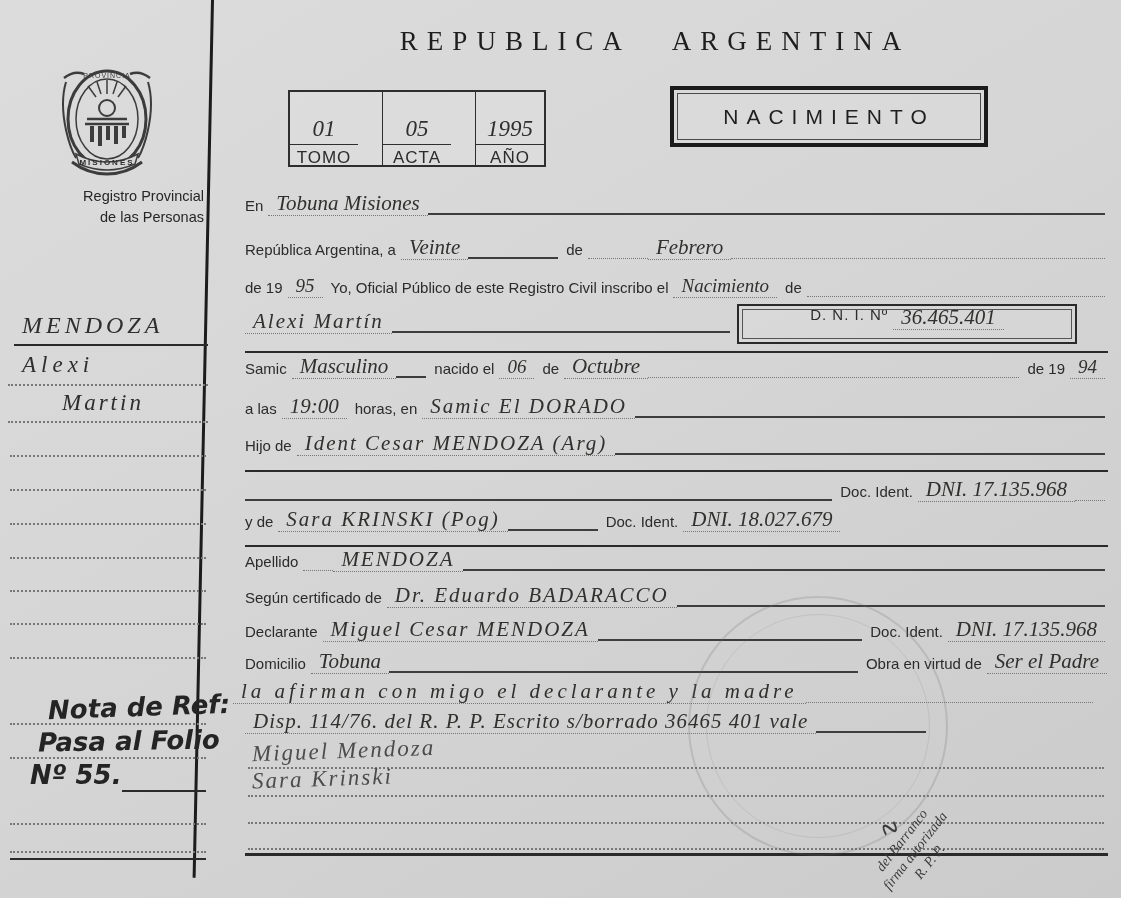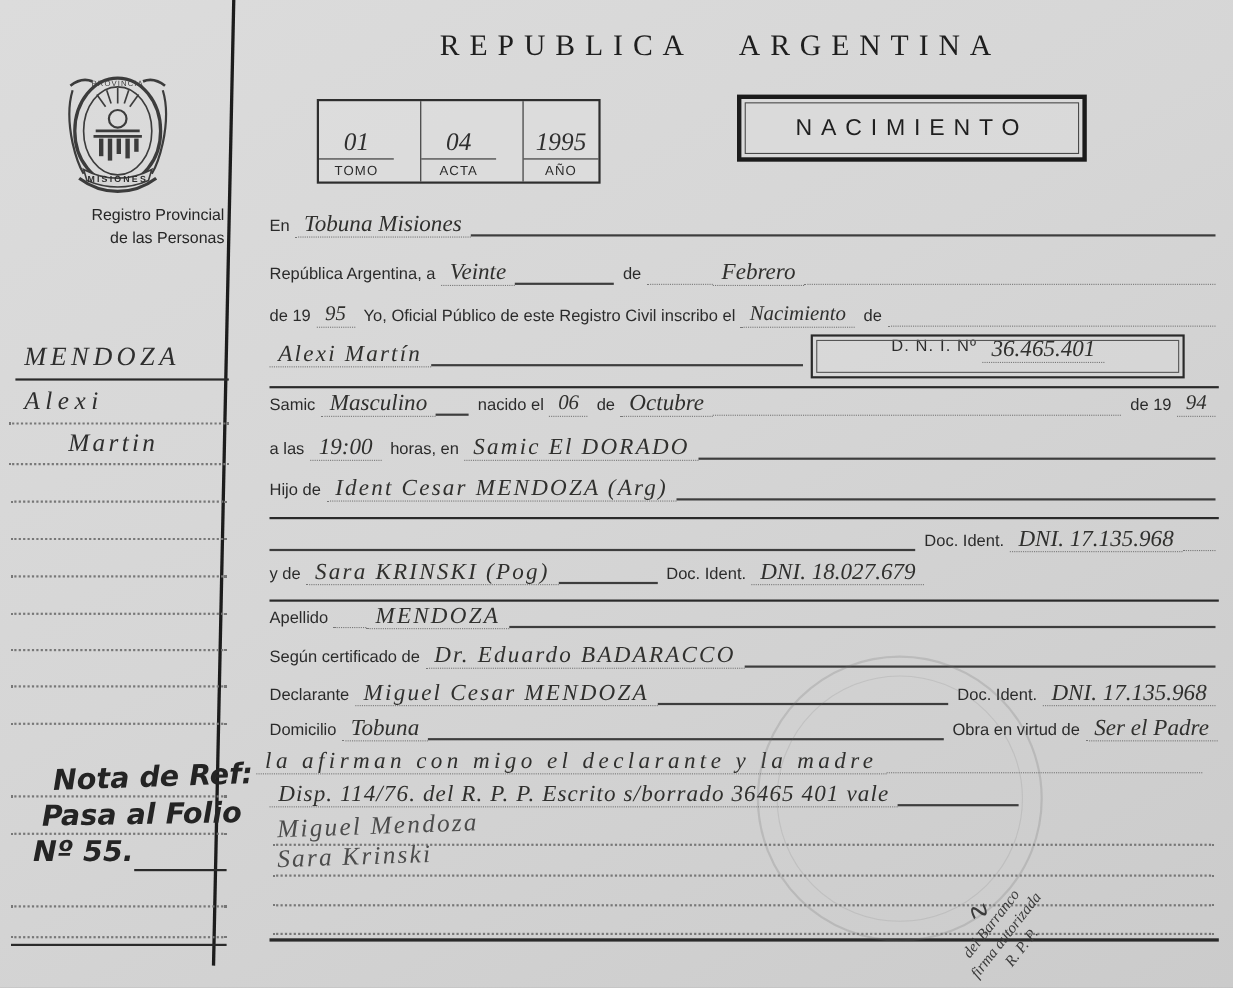--- a/index.html
+++ b/index.html
@@ -20,21 +20,21 @@
     letter-spacing:9px; word-spacing:28px; font-weight:500;
   }
   .reg-table {
     position:absolute; left:288px; top:90px; width:258px; height:77px;
     border:2.5px solid #2e2e2e; display:flex; background:rgba(230,230,230,0.25);gap:24px;
   }
   .reg-col { flex:1; display:flex; flex-direction:column; }
   .reg-col + .reg-col { border-left:1.5px solid #2e2e2e; }
   .reg-val { flex:1; display:flex; align-items:flex-end; justify-content:center; padding-bottom:2px;
     font-family:"Liberation Serif", serif; font-style:italic; font-size:23px; color:#2f2f2f; }
-  .reg-lbl { height:21px; border-top:1.5px solid #2e2e2e; text-align:center; font-size:12px;
+  .reg-lbl { height:21px; border-top:1.5px solid #2e2e2e; text-align:center; font-size:17px;
     letter-spacing:1px; color:#2b2b2b; padding-top:3px; }
   .nac-box {
     position:absolute; left:670px; top:86px; width:318px; height:61px;
     border:4px solid #1b1b1b; padding:3px; background:rgba(228,228,228,0.2);
   }
   .nac-inner { width:100%; height:100%; border:1px solid #4a4a4a; display:flex; align-items:center; justify-content:center;
     font-size:21px; letter-spacing:8px; color:#1f1f1f; }
   
   .org-name { position:absolute; left:6px; top:186px; width:198px; text-align:right;
     font-size:14.5px; line-height:1.45; color:#262626; }
@@ -78,21 +78,21 @@
   <div class="vdivider"></div>
 
   <div class="doc-title">REPUBLICA  ARGENTINA</div>
 
   <div class="reg-table">
     <div class="reg-col">
       <div class="reg-val">01</div>
       <div class="reg-lbl">TOMO</div>
     </div>
     <div class="reg-col">
-      <div class="reg-val">04</div>
+      <div class="reg-val">05</div>
       <div class="reg-lbl">ACTA</div>
     </div>
     <div class="reg-col">
       <div class="reg-val">1995</div>
       <div class="reg-lbl">AÑO</div>
     </div>
   </div>
 
   <div class="nac-box">
     <div class="nac-inner">NACIMIENTO</div>

